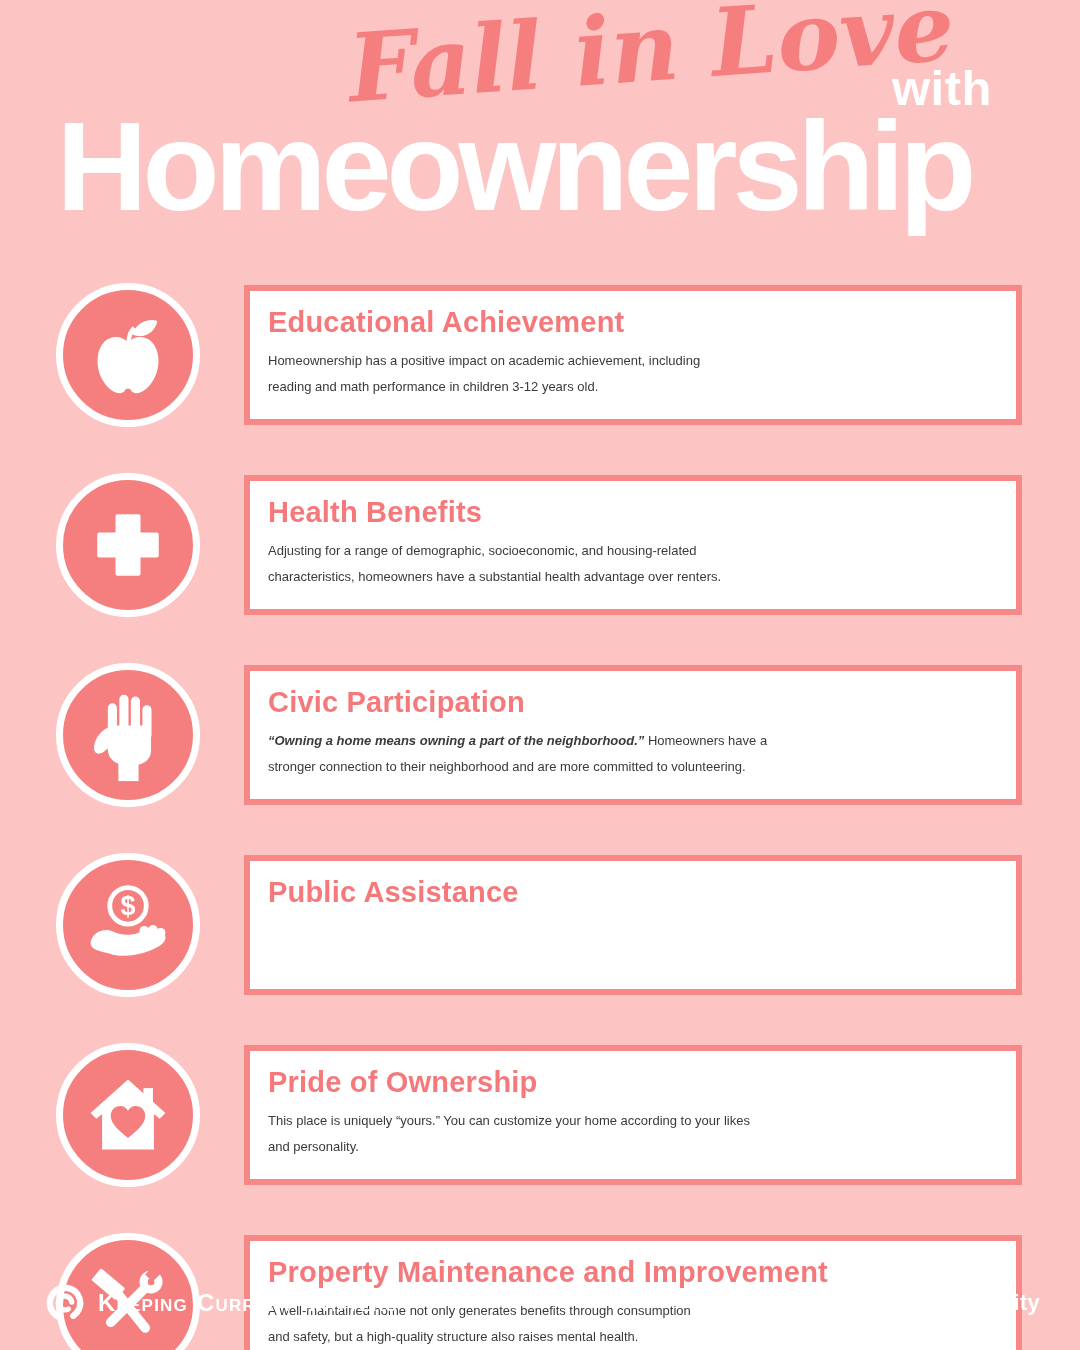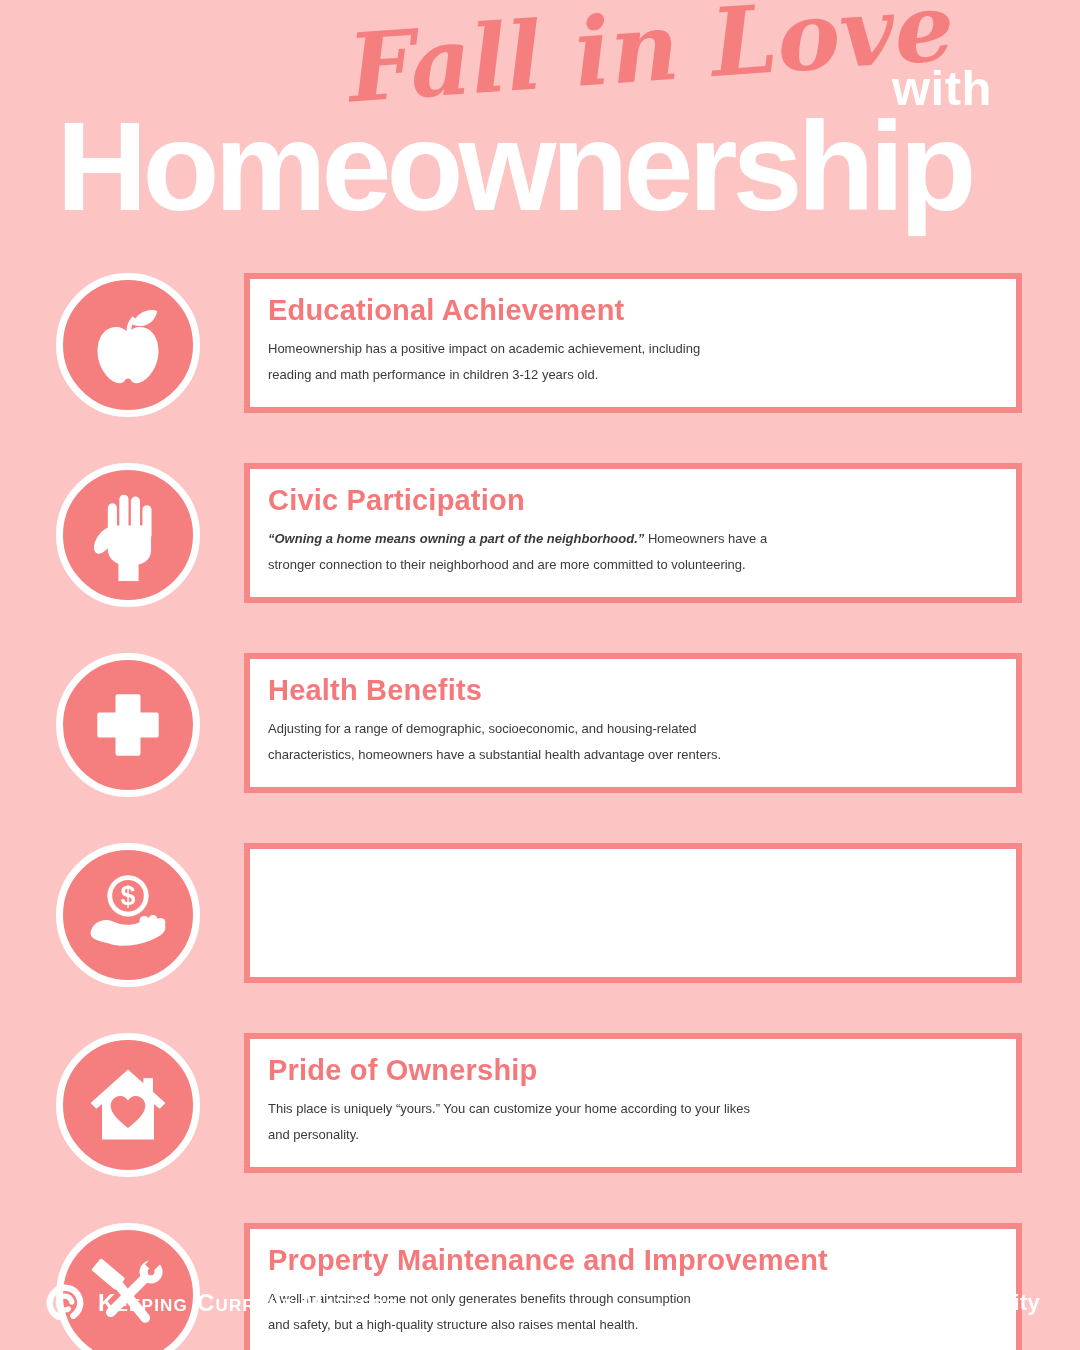--- a/index.html
+++ b/index.html
@@ -45,21 +45,21 @@
     text-align:center;
     color:var(--white);
     font-size:126px;font-weight:bold;letter-spacing:-5px;
     line-height:1;
     z-index:2;
   }
 
   
   .rows{position:absolute;top:273px;left:0;width:1080px;}
   .row{
-    display:flex;
+    display:flex;align-items:center;
     height:164px;margin-bottom:26px;
     padding-left:56px;padding-right:58px;
   }
   .icon-badge{
     flex:0 0 auto;
     width:130px;height:130px;
     background:var(--accent);
     border:7px solid var(--white);
     border-radius:50%;
     display:flex;align-items:center;justify-content:center;
@@ -134,65 +134,66 @@
         <h2>Educational Achievement</h2>
         <p><span class="q"></span><span>Homeownership has a positive impact on academic achievement, including
 reading and math performance in children 3-12 years old.</span></p>
       </div>
     </div>
 
     <div class="row">
       <div class="icon-badge">
         <svg viewBox="0 0 100 100" aria-hidden="true">
           <g fill="#FFFFFF">
+            <rect x="37" y="18" width="26" height="64" rx="2"></rect>
+            <rect x="18" y="37" width="64" height="26" rx="2"></rect>
+          </g>
+        </svg>
+      </div>
+      <div class="card">
+        <h2>Health Benefits</h2>
+        <p><span class="q"></span><span>Adjusting for a range of demographic, socioeconomic, and housing-related
+characteristics, homeowners have a substantial health advantage over renters.</span></p>
+      </div>
+    </div>
+
+    <div class="row">
+      <div class="icon-badge">
+        <svg viewBox="0 0 100 100" aria-hidden="true">
+          <g fill="#FFFFFF">
             <rect x="29" y="17" width="9.5" height="38" rx="4.7"></rect>
             <rect x="41" y="8" width="9.5" height="46" rx="4.7"></rect>
             <rect x="53" y="10" width="9.5" height="44" rx="4.7"></rect>
             <rect x="65" y="19" width="9.5" height="36" rx="4.7"></rect>
             <ellipse cx="25" cy="56" rx="8" ry="15" transform="rotate(32 25 56)"></ellipse>
             <path d="M29 40 h45 v26 c0 10 -8 16 -22 16 c-14 0 -23 -7 -23 -17 Z"></path>
             <rect x="40" y="66" width="21" height="32"></rect>
           </g>
         </svg>
       </div>
       <div class="card">
         <h2>Civic Participation</h2>
         <p><span class="q">“Owning a home means owning a part of the neighborhood.”</span><span> Homeowners have a
 stronger connection to their neighborhood and are more committed to volunteering.</span></p>
       </div>
     </div>
 
     <div class="row">
       <div class="icon-badge">
         <svg viewBox="0 0 100 100" aria-hidden="true">
-          <g fill="#FFFFFF">
-            <rect x="37" y="18" width="26" height="64" rx="2"></rect>
-            <rect x="18" y="37" width="64" height="26" rx="2"></rect>
-          </g>
-        </svg>
-      </div>
-      <div class="card">
-        <h2>Health Benefits</h2>
-        <p><span class="q"></span><span>Adjusting for a range of demographic, socioeconomic, and housing-related
-characteristics, homeowners have a substantial health advantage over renters.</span></p>
-      </div>
-    </div>
-
-    <div class="row">
-      <div class="icon-badge">
-        <svg viewBox="0 0 100 100" aria-hidden="true">
           <circle cx="50" cy="30" r="19" fill="none" stroke="#FFFFFF" stroke-width="5"></circle>
           <text x="50" y="40" text-anchor="middle" font-family="Liberation Sans, sans-serif" font-size="28" font-weight="bold" fill="#FFFFFF">$</text>
           <path fill="#FFFFFF" d="M11 69 C12 58 25 52 35 57 C43 61 53 61 61 58 C66 56 70 54 76 54 C84 54 89 58 89 63 C89 69 82 73 72 77 C59 82 42 84 31 80 C21 77 11 76 11 69 Z"></path>
           <circle cx="67" cy="56" r="5" fill="#FFFFFF"></circle>
           <circle cx="76" cy="55" r="5" fill="#FFFFFF"></circle>
           <circle cx="84" cy="58" r="5" fill="#FFFFFF"></circle>
         </svg>
       </div>
       <div class="card">
+        <h2>Public Assistance</h2>
       </div>
     </div>
 
     <div class="row">
       <div class="icon-badge">
         <svg viewBox="0 0 100 100" aria-hidden="true">
           <rect x="66" y="22" width="10" height="18" fill="#FFFFFF"></rect>
           <path fill="#FFFFFF" d="M50 13 L89 48 L83 54 L77 49 L77 86 L23 86 L23 49 L17 54 L11 48 Z"></path>
           <path fill="#F57F7F" d="M50 74 C38.5 64.5 32 58.5 32 50.5 C32 44.5 36.8 40.5 41.8 40.5 C45.8 40.5 48.8 42.7 50 45.6 C51.2 42.7 54.2 40.5 58.2 40.5 C63.2 40.5 68 44.5 68 50.5 C68 58.5 61.5 64.5 50 74 Z"></path>
         </svg>

